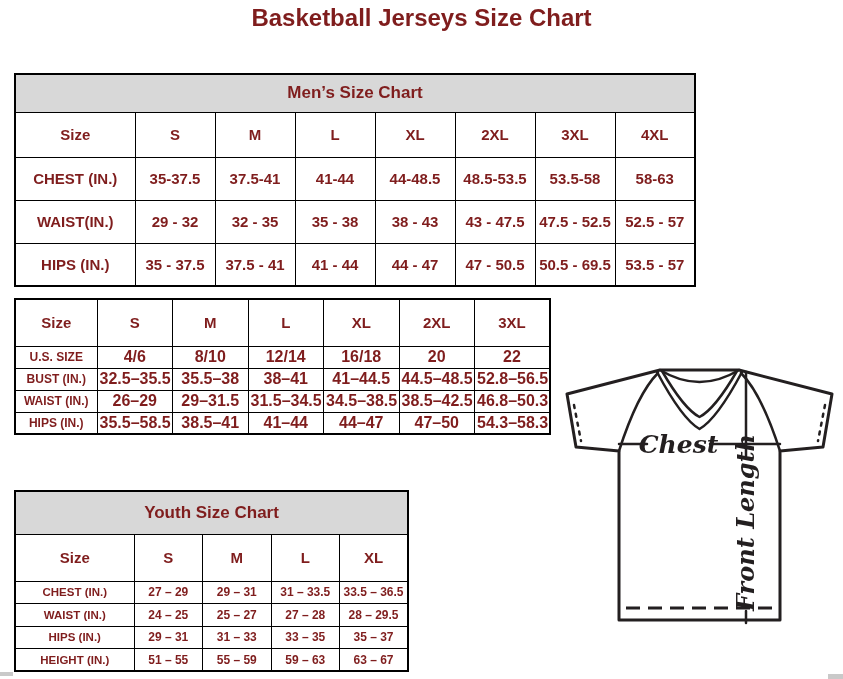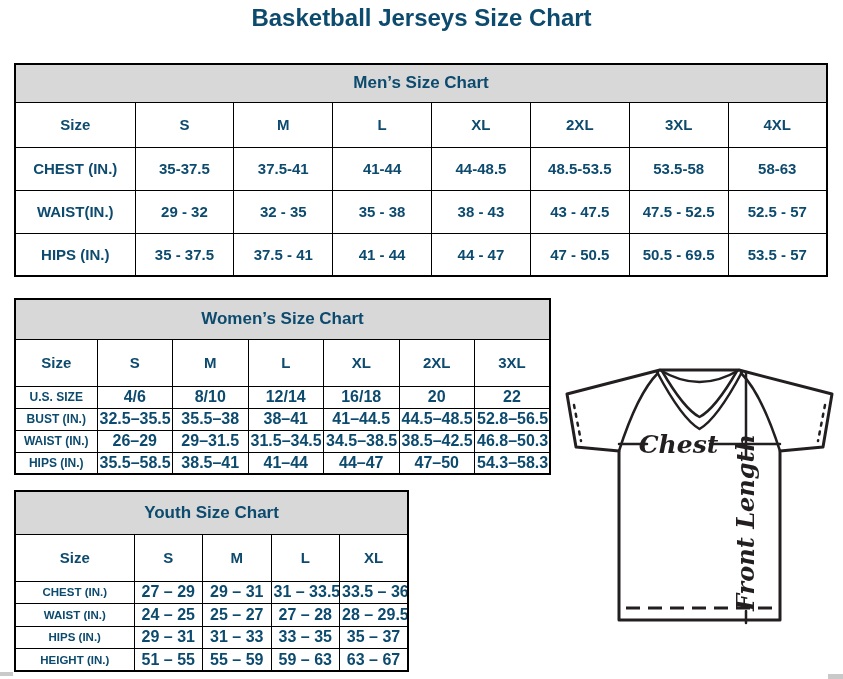--- a/index.html
+++ b/index.html
@@ -1,57 +1,57 @@
 <!DOCTYPE html>
 <html><head>
 <meta charset="utf-8">
 <style>
   html,body{margin:0;padding:0;background:#ffffff;}
   .page{
     position:relative;width:843px;height:679px;background:#ffffff;overflow:hidden;
-    font-family:"Liberation Sans", sans-serif;color:#0c4a6e;
+    font-family:"Liberation Sans", sans-serif;color:#7f1d1d;
   }
   .page-title{
     position:absolute;left:0;top:4px;width:843px;margin:0;
     text-align:center;font-size:24px;font-weight:bold;letter-spacing:0px;
   }
   table.tbl{
     position:absolute;border-collapse:collapse;table-layout:fixed;
     border:2px solid #000;background:#fff;
   }
   table.tbl th, table.tbl td{
     border:1px solid #000;text-align:center;vertical-align:middle;
     font-weight:bold;padding:0 2px;overflow:hidden;white-space:nowrap;
   }
   .band{
     background:#d8d8d8;font-size:17px;font-weight:bold;border:1px solid #000;
   }
   
-  .mens{left:14px;top:63px;width:814px;}
+  .mens{left:14px;top:73px;width:682px;}
   .mens .band-row{height:38px;}
   .mens .size-row{height:45px;}
   .mens .size-row th{font-size:15px;}
   .mens tbody tr{height:43px;}
   .mens tbody th, .mens tbody td{font-size:15px;}
   
   .womens{left:14px;top:298px;width:537px;}
   .womens .band-row{height:40px;}
   .womens .size-row{height:47px;}
   .womens .size-row th{font-size:15px;}
   .womens tbody tr{height:22px;}
   .womens tbody th{font-size:12px;}
   .womens tbody td{font-size:16px;}
   
   .youth{left:14px;top:490px;width:395px;}
   .youth .band-row{height:43px;}
   .youth .size-row{height:47px;}
   .youth .size-row th{font-size:15px;}
   .youth tbody tr{height:22.5px;}
   .youth tbody th{font-size:11.5px;}
-  .youth tbody td{font-size:16px;}
+  .youth tbody td{font-size:12px;}
   
   .jersey{position:absolute;left:556px;top:361px;width:287px;height:266px;}
   .jersey text{
     font-family:"DejaVu Serif", serif;font-style:italic;font-weight:bold;fill:#231f20;
   }
   
   .frag{position:absolute;background:#c9c9c9;}
   .frag-left{left:0;top:672px;width:13px;height:4px;}
   .frag-right{left:828px;top:674px;width:15px;height:5px;}
 </style>
@@ -126,23 +126,20 @@
     <colgroup>
       <col style="width:82px">
         <col>
         <col>
         <col>
         <col>
         <col>
         <col>
     </colgroup>
     <thead>
-      <tr class="band-row">
-        <th class="band" colspan="7">Women’s Size Chart</th>
-      </tr>
       <tr class="size-row">
         <th>Size</th>
         <th>S</th>
         <th>M</th>
         <th>L</th>
         <th>XL</th>
         <th>2XL</th>
         <th>3XL</th>
       </tr>
     </thead>

